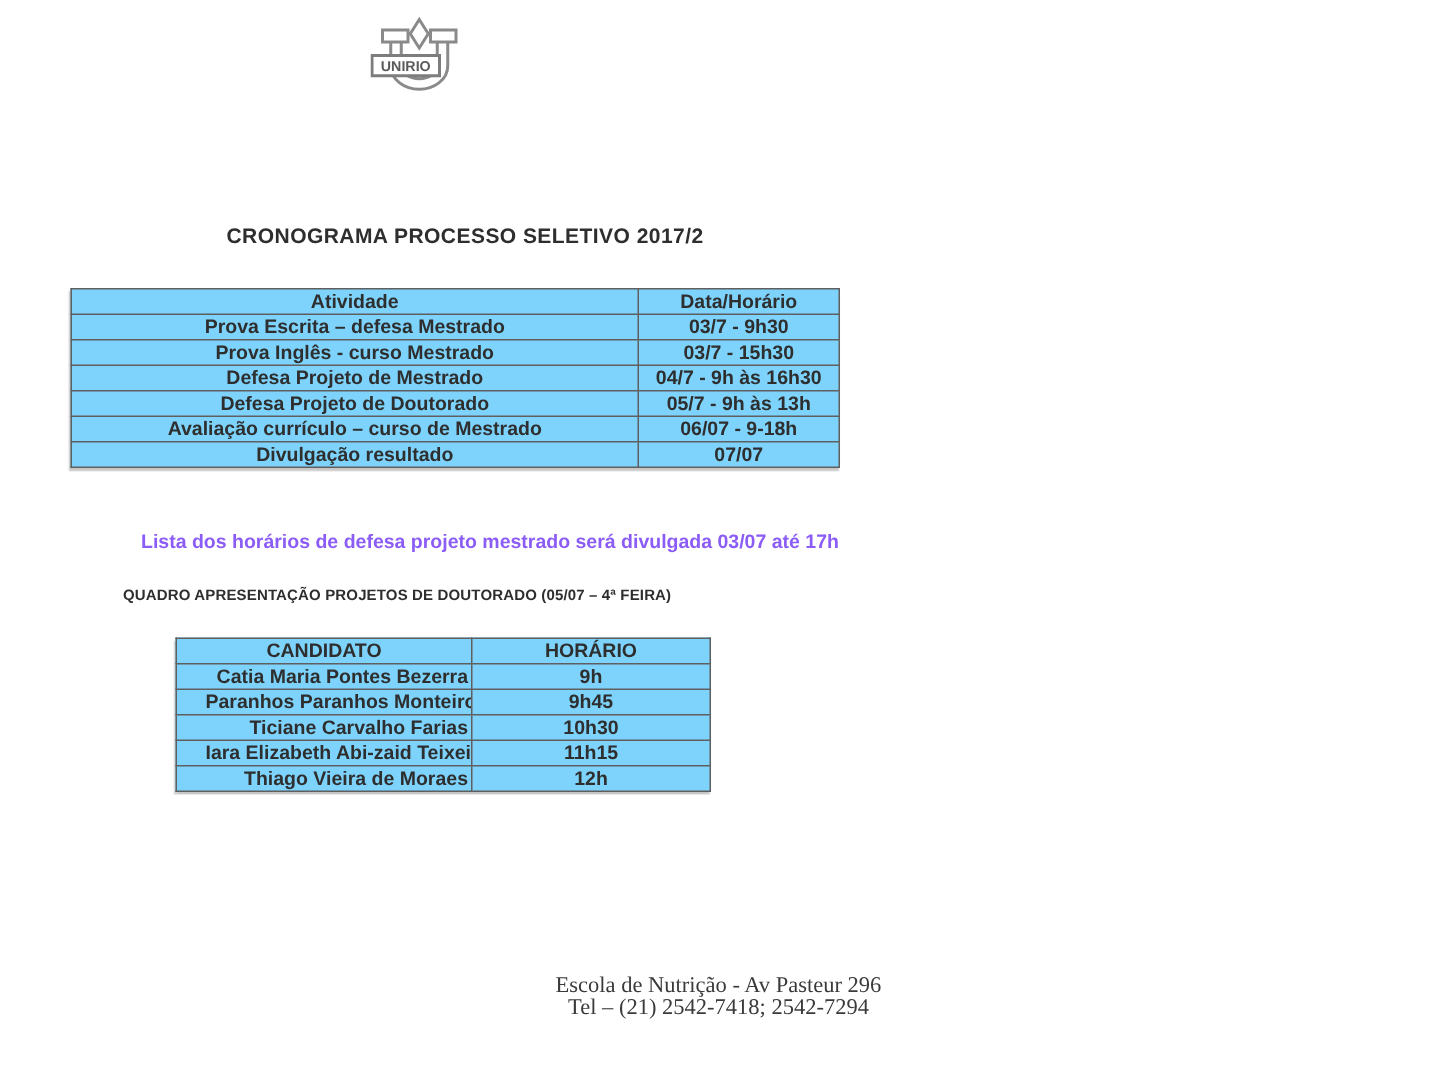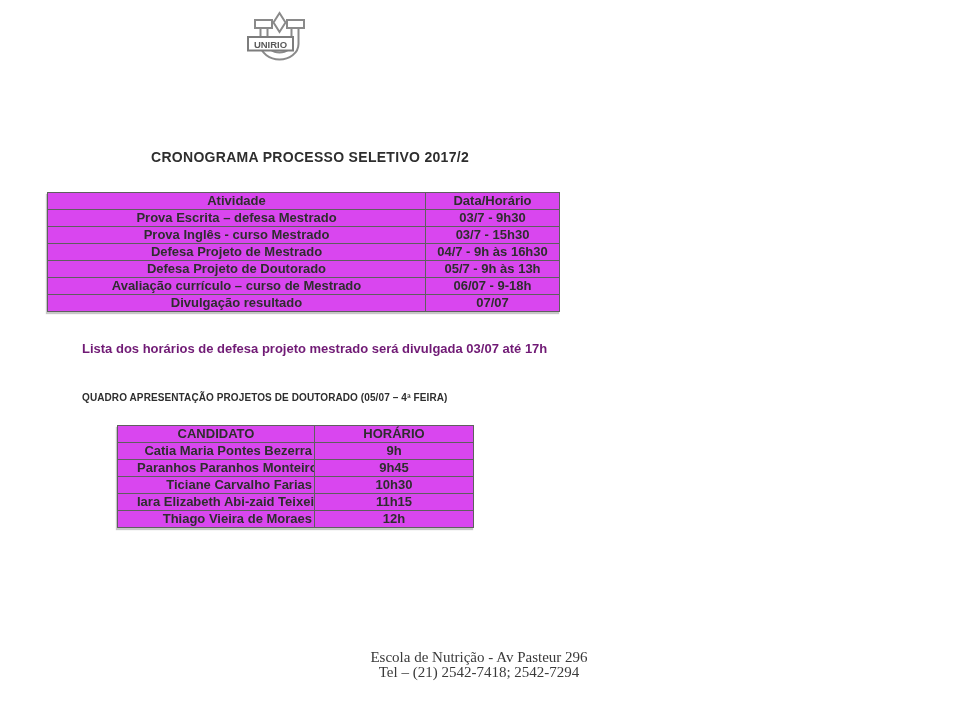--- a/index.html
+++ b/index.html
@@ -21,34 +21,34 @@
   
   .doc-title {
     position:absolute; left:149px; top:147px; margin:2px;
     font-size:14px; font-weight:bold; color:#2e2e2e; letter-spacing:0.3px; white-space:nowrap;
   }
 
   
   .tbl {
     position:absolute; border-collapse:collapse; table-layout:fixed;
     font-size:13px; font-weight:bold; color:#2e2e2e; text-align:center;
-    background:#d946ef; box-shadow:-1px 2px 1px rgba(130,130,130,0.45);
+    background:#7dd3fc; box-shadow:-1px 2px 1px rgba(130,130,130,0.45);
   }
   .tbl th, .tbl td {
     border:1px solid #5f5f5f; padding:0 2px; height:16px; line-height:16px;
     overflow:hidden; white-space:nowrap;
   }
   .tbl-schedule { left:47px; top:192px; width:512px; }
   .tbl-candidates { left:117px; top:425px; width:356px; }
   .tbl-candidates tbody td:first-child { text-align:right; padding-left:19px; }
 
   
   .note {
-    position:absolute; left:82px; top:341px; margin:0;
-    font-size:13px; font-weight:bold; color:#701a75; white-space:nowrap;
+    position:absolute; left:82px; top:341px; margin:12px;
+    font-size:13px; font-weight:bold; color:#8b5cf6; white-space:nowrap;
   }
   .subheading {
     position:absolute; left:82px; top:392px; margin:0;
     font-size:10px; font-weight:bold; color:#2e2e2e; letter-spacing:0.1px; white-space:nowrap;
   }
 
   
   .doc-footer {
     position:absolute; left:0; top:650px; width:958px; text-align:center;
     font-family:"Liberation Serif", serif; font-size:15px; line-height:14.5px; color:#3a3a3a;

